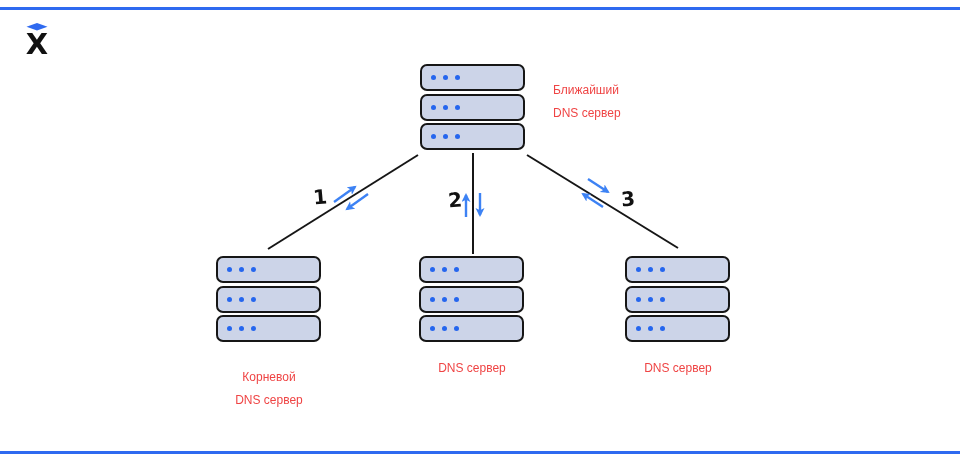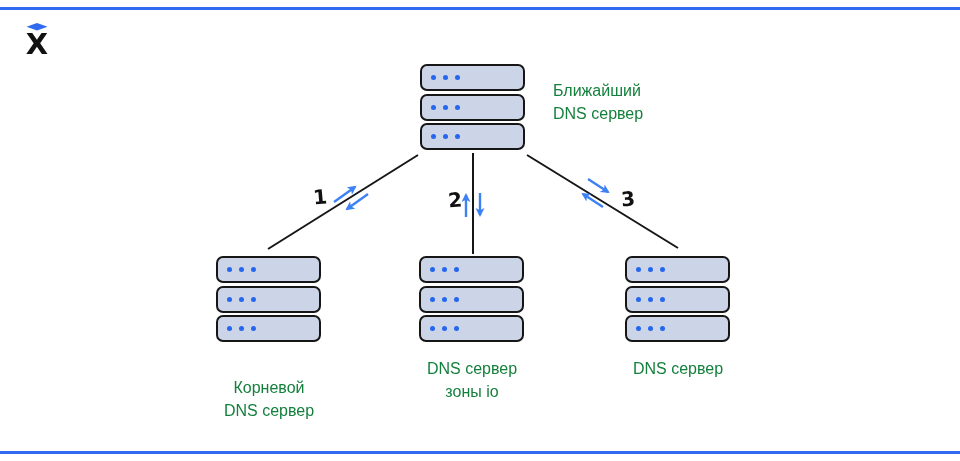--- a/index.html
+++ b/index.html
@@ -59,23 +59,23 @@
   .server .dot {
     width: 5px;
     height: 5px;
     border-radius: 50%;
     background: #2566ee;
     display: inline-block;
   }
 
   .label {
     position: absolute;
-    font-size: 16px;
+    font-size: 12px;
     line-height: 23px;
-    color: #15803d;
+    color: #ef4444;
     white-space: nowrap;
   }
   .label.centered { text-align: center; width: 160px; }
 
   .step-num {
     position: absolute;
     transform: translate(-50%, -50%) rotate(-5deg);
     font-family: "DejaVu Sans", sans-serif;
     font-weight: 700;
     font-size: 20px;
@@ -154,21 +154,21 @@
         <i class="dot"></i>
         <i class="dot"></i>
         <i class="dot"></i>
       </div>
     <div class="seg">
         <i class="dot"></i>
         <i class="dot"></i>
         <i class="dot"></i>
       </div>
   </div>
-  <div class="label centered" style="left:189px; top:376px;">
+  <div class="label centered" style="left:189px; top:366px;">
     <div>Корневой</div>
     <div>DNS сервер</div>
   </div>
 
   <div class="server" style="left:419px; top:256px;">
     <div class="seg">
         <i class="dot"></i>
         <i class="dot"></i>
         <i class="dot"></i>
       </div>
@@ -178,21 +178,20 @@
         <i class="dot"></i>
       </div>
     <div class="seg">
         <i class="dot"></i>
         <i class="dot"></i>
         <i class="dot"></i>
       </div>
   </div>
   <div class="label centered" style="left:392px; top:357px;">
     <div>DNS сервер</div>
-    <div>зоны io</div>
   </div>
 
   <div class="server" style="left:625px; top:256px;">
     <div class="seg">
         <i class="dot"></i>
         <i class="dot"></i>
         <i class="dot"></i>
       </div>
     <div class="seg">
         <i class="dot"></i>

